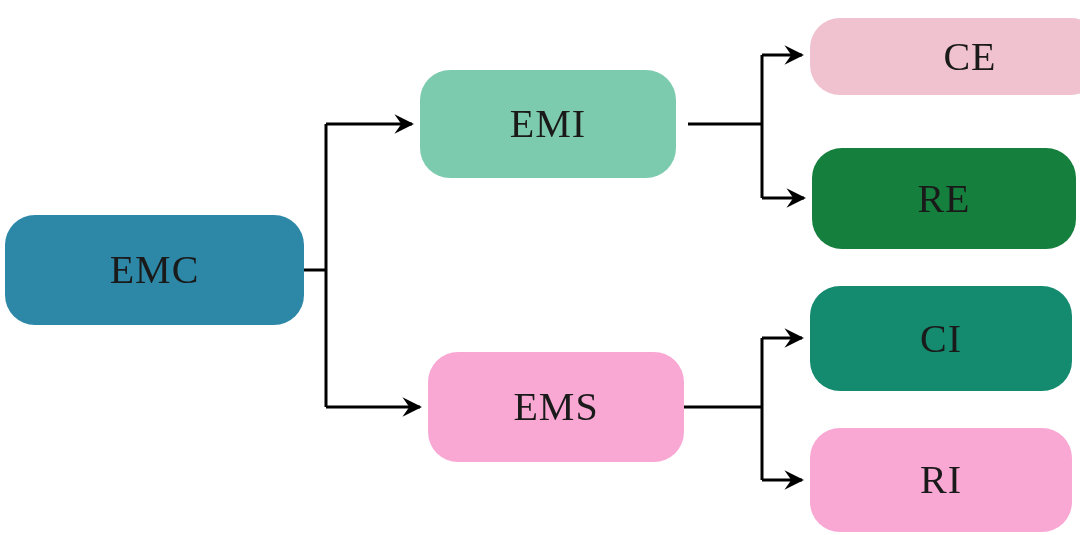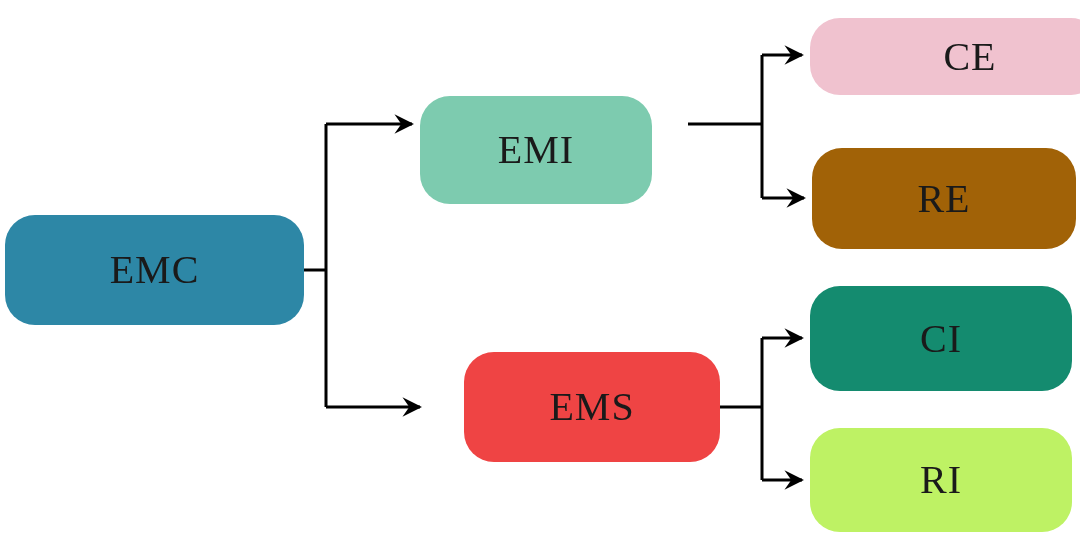--- a/index.html
+++ b/index.html
@@ -31,21 +31,21 @@
     justify-content: center;
   }
   .node span {
     font-size: 40px;
     color: #1a1a1a;
     letter-spacing: 1px;
     line-height: 1;
   }
   
   #node-emc { left: 5px;   top: 215px; width: 299px; height: 110px; }
-  #node-emi { left: 420px; top: 70px;  width: 232px; height: 108px; margin-top: 26px; }
+  #node-emi { left: 420px; top: 70px;  width: 256px; height: 108px; }
   #node-ems { left: 428px; top: 352px; width: 256px; height: 110px; }
   #node-ce  { left: 810px; top: 18px;   width: 262px; height: 77px; padding-left: 29px;  }
   #node-re  { left: 812px; top: 148px; width: 264px; height: 101px; }
   #node-ci  { left: 810px; top: 286px; width: 262px; height: 105px; }
   #node-ri  { left: 810px; top: 428px; width: 262px; height: 104px; }
 </style>
 </head>
 <body>
 
 <div class="canvas">
@@ -71,33 +71,33 @@
   </svg>
 
   <div class="node" id="node-emc" style="background-color: rgb(45, 135, 166);">
     <span>EMC</span>
   </div>
 
   <div class="node" id="node-emi" style="background-color: rgb(125, 203, 175);">
     <span>EMI</span>
   </div>
 
-  <div class="node" id="node-ems" style="background-color: #ef4444; margin-left: 36px;">
+  <div class="node" id="node-ems" style="background-color: #f9a8d4;">
     <span>EMS</span>
   </div>
 
   <div class="node" id="node-ce" style="background-color: rgb(240, 194, 207);">
     <span>CE</span>
   </div>
 
-  <div class="node" id="node-re" style="background-color: #a16207;">
+  <div class="node" id="node-re" style="background-color: #15803d;">
     <span>RE</span>
   </div>
 
   <div class="node" id="node-ci" style="background-color: rgb(20, 139, 111); text-align: center;">
     <span>CI</span>
   </div>
 
-  <div class="node" id="node-ri" style="background-color: #bef264;">
+  <div class="node" id="node-ri" style="background-color: #f9a8d4;">
     <span>RI</span>
   </div>
 
 </div>
 
 </body></html>

